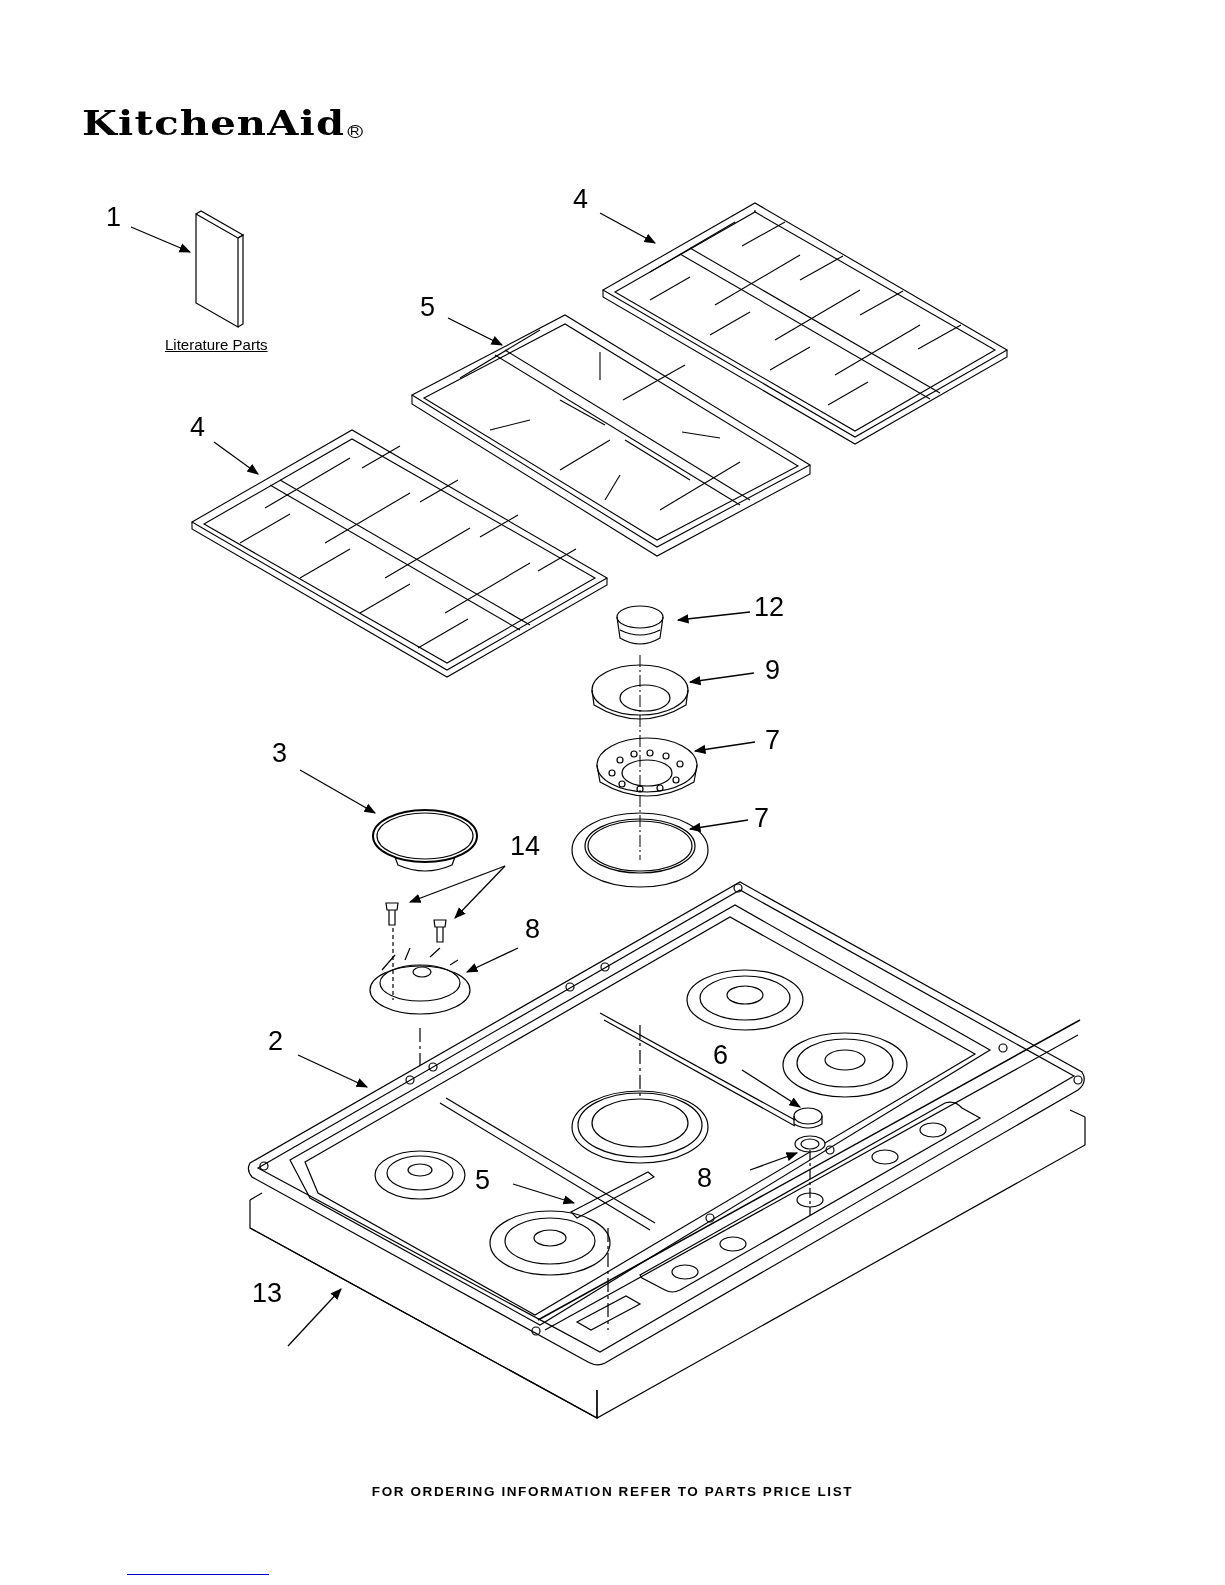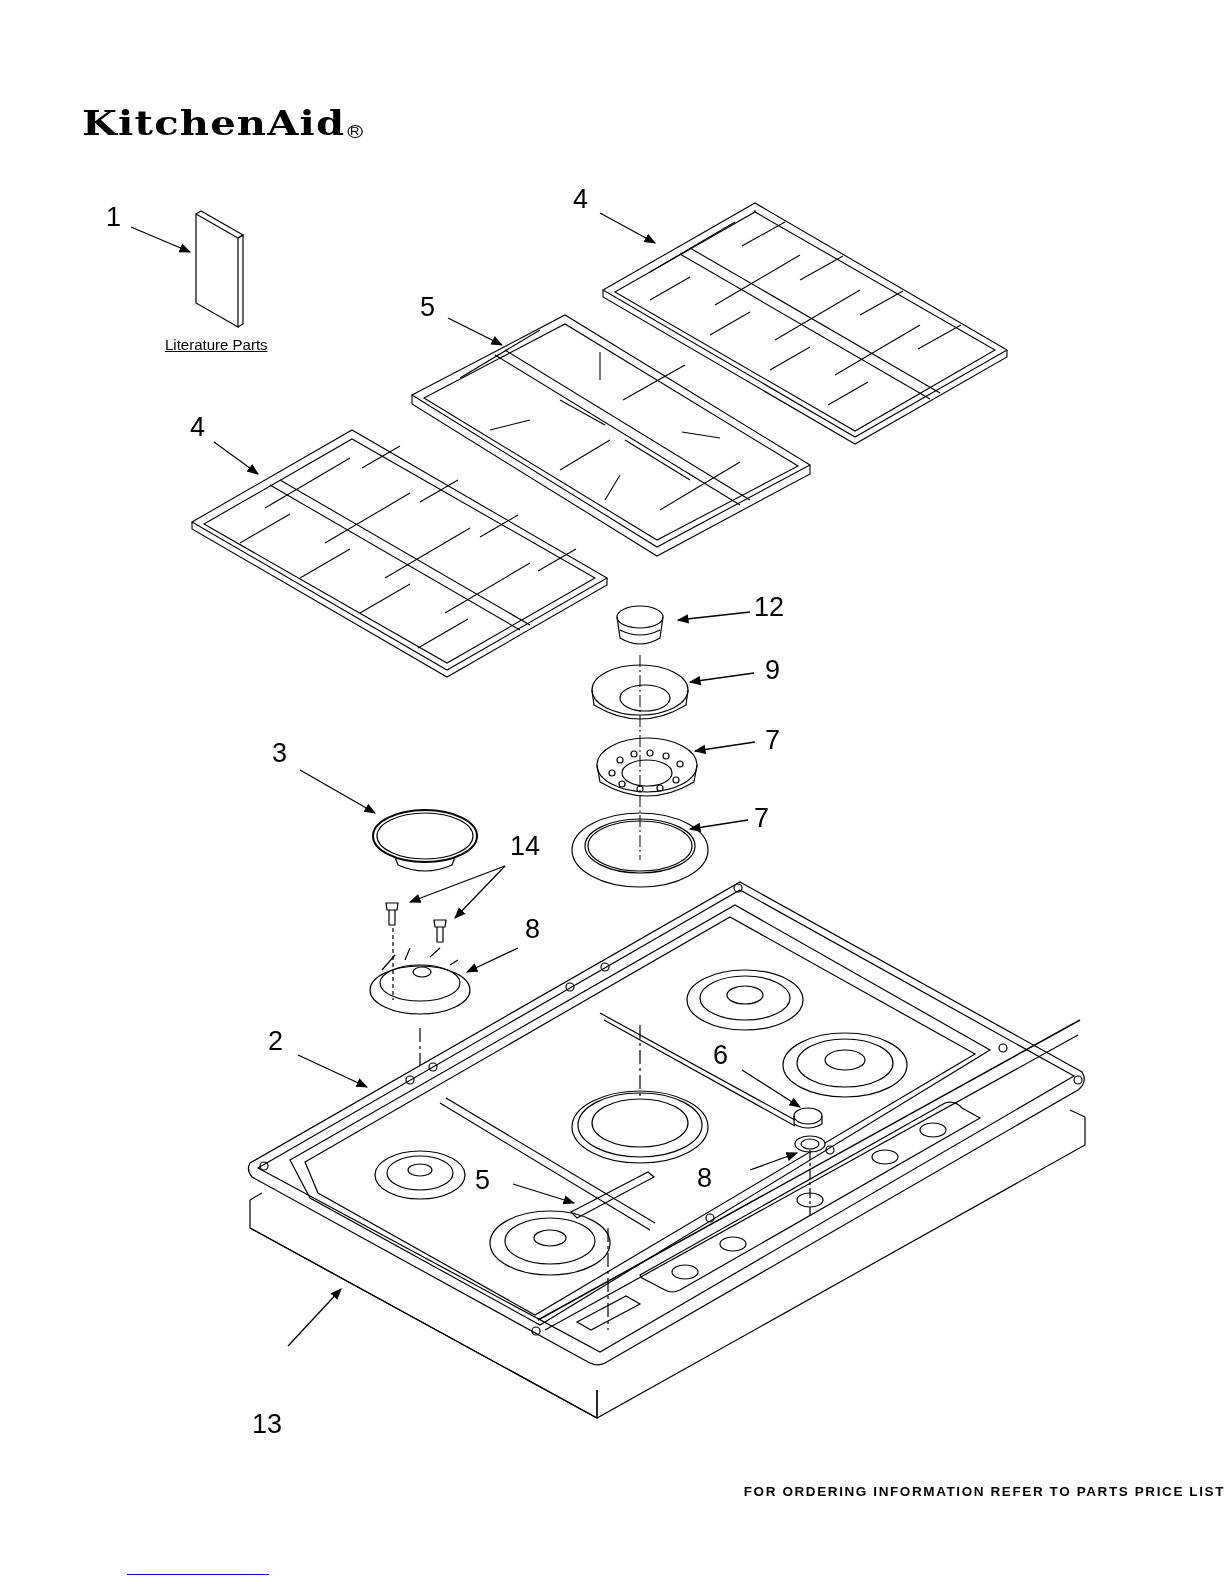--- a/index.html
+++ b/index.html
@@ -2,21 +2,21 @@
 <html><head>
 <meta charset="utf-8">
 <style>
   html, body { margin:0; padding:0; background:#ffffff; }
   body { width:1225px; height:1585px; position:relative; overflow:hidden; font-family:"Liberation Sans", sans-serif; }
   .logo { position:absolute; left:82px; top:106px; font-family:"DejaVu Serif", serif; font-weight:900; font-size:34px; letter-spacing:1px; color:#000; transform:scaleX(1.18); transform-origin:left top; line-height:1; }
   .logo .reg { font-size:11px; font-family:"Liberation Sans", sans-serif; font-weight:400; vertical-align:baseline; margin-left:2px; border:1px solid #000; border-radius:50%; width:11px; height:11px; display:inline-block; text-align:center; line-height:11px; }
   svg#diagram { position:absolute; left:0; top:0; }
   .callout { position:absolute; font-family:"Liberation Sans", sans-serif; font-size:27px; color:#000; line-height:1; }
   .lit-label { position:absolute; left:165px; top:336px; font-size:15px; text-decoration:underline; color:#000; }
-  .footer { position:absolute; left:0; width:1225px; top:1484px; text-align:right; font-family:"Liberation Sans", sans-serif; font-weight:700; font-size:13.5px; letter-spacing:1.6px; color:#000; }
+  .footer { position:absolute; left:0; width:1225px; top:1484px; text-align:center; font-family:"Liberation Sans", sans-serif; font-weight:700; font-size:13.5px; letter-spacing:1.6px; color:#000; }
   .link-line { position:absolute; left:127px; top:1574px; width:142px; height:1px; background:#0000cc; }
 </style>
 </head>
 <body>
 
 <div class="logo"><span>KitchenAid</span><span class="reg">R</span></div>
 
 <svg id="diagram" width="1225" height="1585" viewBox="0 0 1225 1585" fill="none" stroke="#000" stroke-width="1.2">
   <defs>
     <marker id="arr" viewBox="0 0 10 10" refX="9" refY="5" markerWidth="9" markerHeight="9" orient="auto-start-reverse">
@@ -249,16 +249,16 @@
 <div class="callout" style="left:765px;top:657px">9</div>
 <div class="callout" style="left:765px;top:727px">7</div>
 <div class="callout" style="left:754px;top:805px">7</div>
 <div class="callout" style="left:272px;top:740px">3</div>
 <div class="callout" style="left:510px;top:833px">14</div>
 <div class="callout" style="left:525px;top:916px">8</div>
 <div class="callout" style="left:268px;top:1028px">2</div>
 <div class="callout" style="left:713px;top:1042px">6</div>
 <div class="callout" style="left:697px;top:1165px">8</div>
 <div class="callout" style="left:475px;top:1167px">5</div>
-<div class="callout" style="left:252px;top:1411px">13</div>
+<div class="callout" style="left:252px;top:1280px">13</div>
 
 <div class="footer">FOR ORDERING INFORMATION REFER TO PARTS PRICE LIST</div>
 <div class="link-line"></div>
 
 </body></html>

